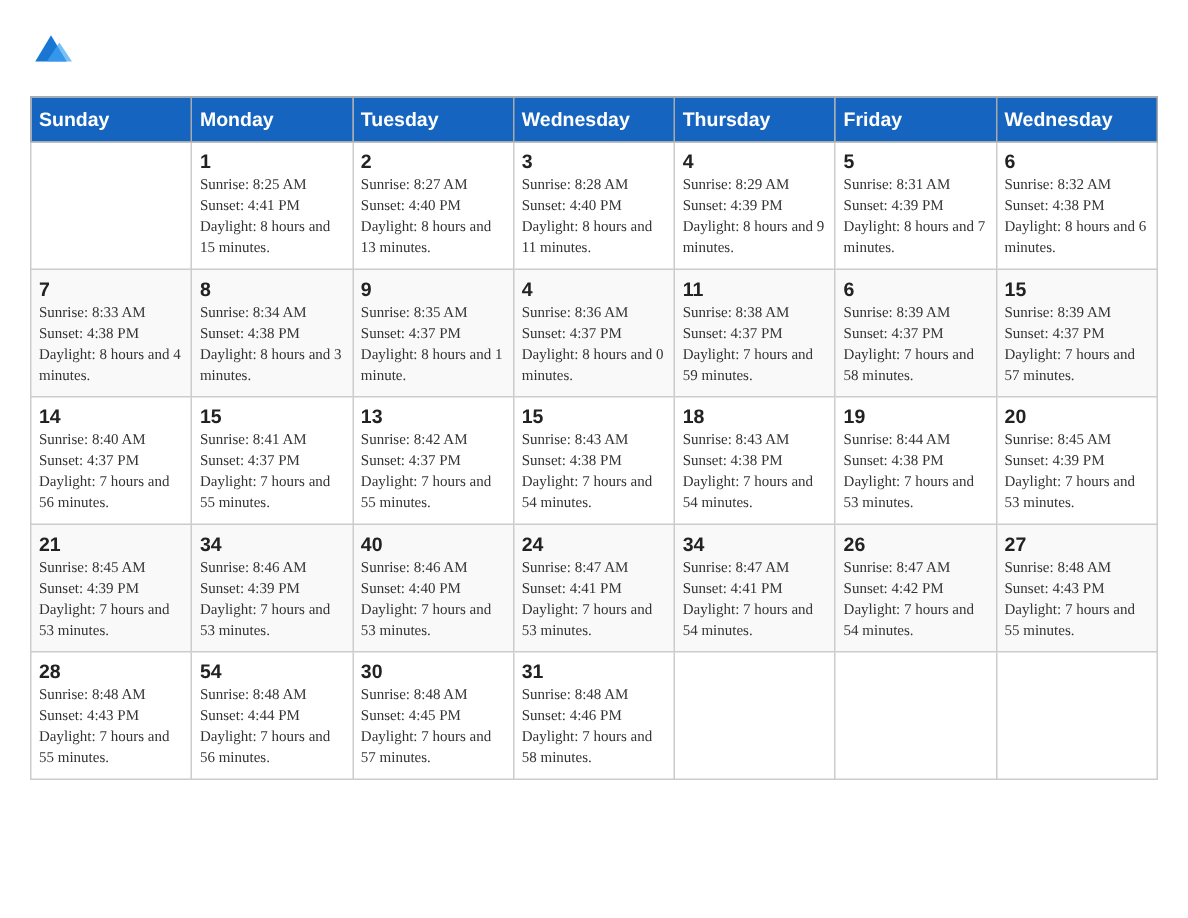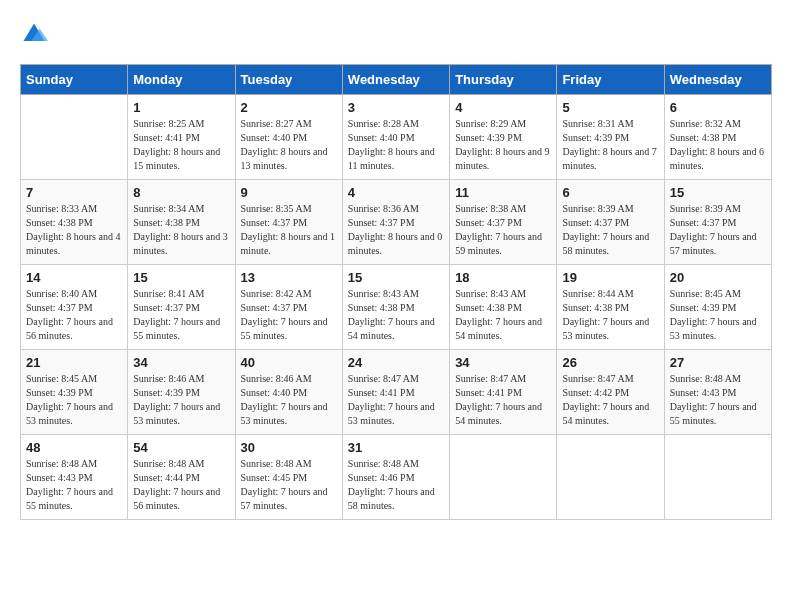--- a/index.html
+++ b/index.html
@@ -239,21 +239,21 @@
           <span class="day-number">26</span>
           <div class="day-info">Sunrise: 8:47 AM<br>Sunset: 4:42 PM<br>Daylight: 7 hours and 54 minutes.</div>
         </td>
         <td>
           <span class="day-number">27</span>
           <div class="day-info">Sunrise: 8:48 AM<br>Sunset: 4:43 PM<br>Daylight: 7 hours and 55 minutes.</div>
         </td>
       </tr>
       <tr>
         <td>
-          <span class="day-number">48</span>
+          <span class="day-number">28</span>
           <div class="day-info">Sunrise: 8:48 AM<br>Sunset: 4:43 PM<br>Daylight: 7 hours and 55 minutes.</div>
         </td>
         <td>
           <span class="day-number">54</span>
           <div class="day-info">Sunrise: 8:48 AM<br>Sunset: 4:44 PM<br>Daylight: 7 hours and 56 minutes.</div>
         </td>
         <td>
           <span class="day-number">30</span>
           <div class="day-info">Sunrise: 8:48 AM<br>Sunset: 4:45 PM<br>Daylight: 7 hours and 57 minutes.</div>
         </td>

